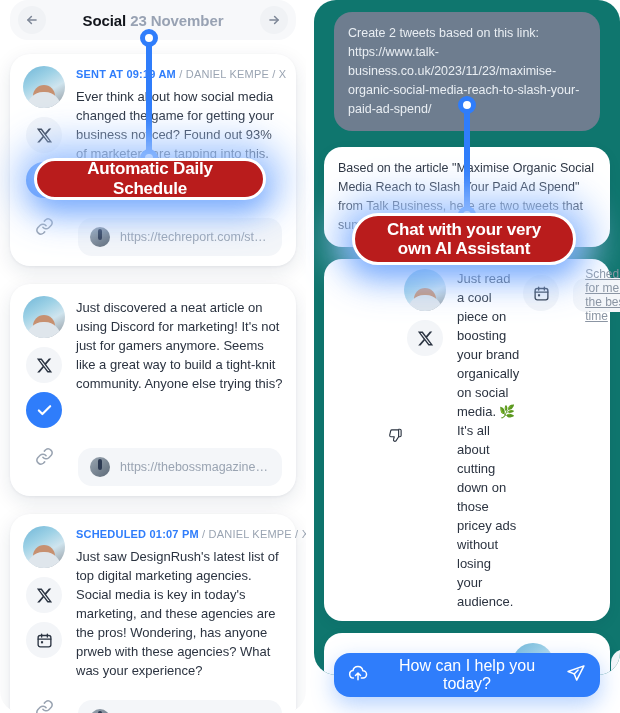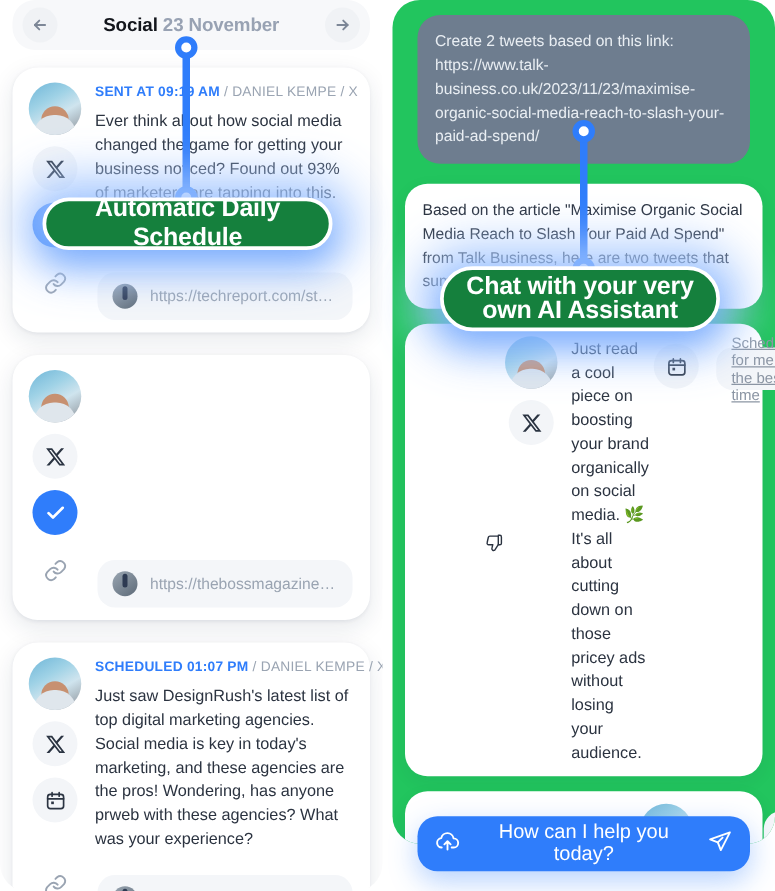--- a/index.html
+++ b/index.html
@@ -90,21 +90,21 @@
   }
   .link-chip .url { font-size: 12.5px; color: #9aa4b2; white-space: nowrap; overflow: hidden; text-overflow: ellipsis; }
   .chip-link-icon { color:#9aa4b2; display:flex; align-items:center; }
 
   .card-with-chip { flex-direction: column; }
   .card-row { display: flex; gap: 10px; }
 
   
   .right-panel {
     position: absolute; left: 314px; top: 0; width: 306px; height: 675px;
-    background: #22c55e;
+    background: #0f766e;
     border-radius: 22px;
     overflow: hidden;
   }
   .right-inner { position: absolute; inset: 0; padding: 12px 10px 10px 10px; }
 
   .user-bubble {
     background: #6e7d8f; color: #e9eef3;
     border-radius: 18px; padding: 12px 14px;
     font-size: 12.5px; line-height: 19px; word-break: break-word;
     margin: 0 10px 16px 10px;
@@ -133,24 +133,24 @@
   }
 
   
   .connector { position: absolute; width: 6px; background: #2f7dfb; border-radius: 3px; z-index: 40; }
   .node {
     position: absolute; width: 18px; height: 18px; border-radius: 50%;
     background: #ffffff; border: 5px solid #2f7dfb; z-index: 41;
   }
   .pill {
     position: absolute; z-index: 42;
-    background: #15803d; color: #ffffff;
+    background: #b91c1c; color: #ffffff;
     border: 3px solid #ffffff;
     border-radius: 999px;
-    font-size: 20px; font-weight: 700; letter-spacing: -.2px;
+    font-size: 17px; font-weight: 700; letter-spacing: -.2px;
     display: flex; align-items: center; justify-content: center; text-align: center;
     box-shadow: 0 10px 26px rgba(47,125,251,.45);
     padding: 0 14px;
   }
 
   
   .composer {
     position: absolute; left: 334px; bottom: 16px; width: 266px; height: 44px;
     background: #2f7dfb; border-radius: 16px;
     display: flex; align-items: center; gap: 10px; padding: 0 14px;
@@ -243,20 +243,21 @@
                   <path d="M18.24 2.25h3.31l-7.23 8.26 8.5 11.24h-6.66l-5.21-6.82-5.97 6.82H1.66l7.73-8.84L1.24 2.25h6.83l4.71 6.23 5.46-6.23Zm-1.16 17.52h1.83L7.01 4.13H5.05l12.03 15.64Z"></path>
                 </svg>
             </div>
             <div class="rail-btn check">
               <svg width="17" height="17" viewBox="0 0 24 24" fill="none" stroke="currentColor" stroke-width="3" stroke-linecap="round" stroke-linejoin="round">
                   <path d="M20 6L9 17l-5-5"></path>
                 </svg>
             </div>
           </div>
           <div class="body">
+            <div class="post-text">Just discovered a neat article on using Discord for marketing! It's not just for gamers anymore. Seems like a great way to build a tight-knit community. Anyone else trying this?</div>
           </div>
         </div>
         <div class="card-row">
           <div class="rail">
               <div class="rail-btn linkrow chip-link-icon">
             <svg width="19" height="19" viewBox="0 0 24 24" fill="none" stroke="currentColor" stroke-width="1.9" stroke-linecap="round" stroke-linejoin="round">
                   <path d="M10 13a5 5 0 0 0 7.5.5l3-3a5 5 0 0 0-7-7l-1.7 1.7"></path>
                   <path d="M14 11a5 5 0 0 0-7.5-.5l-3 3a5 5 0 0 0 7 7l1.7-1.7"></path>
                 </svg>
           </div>

